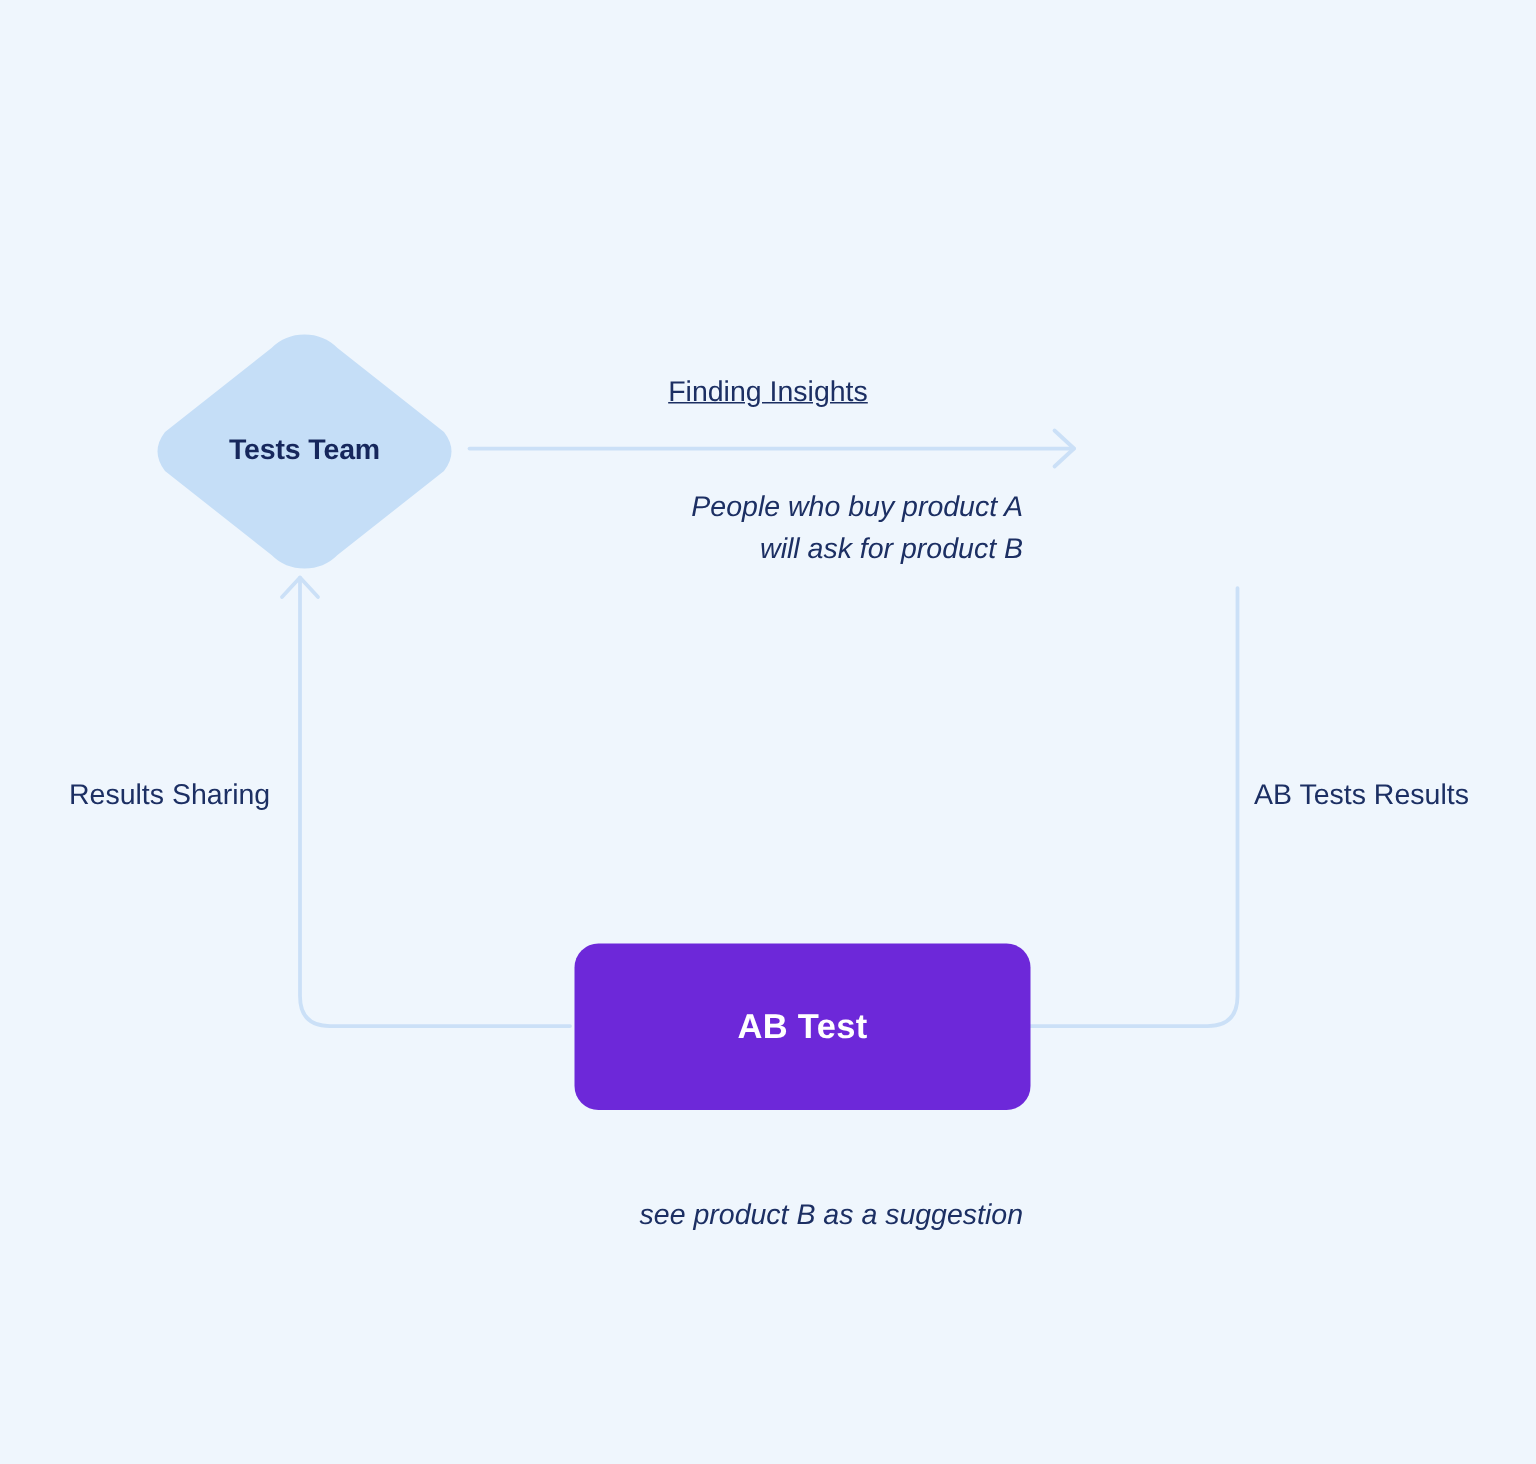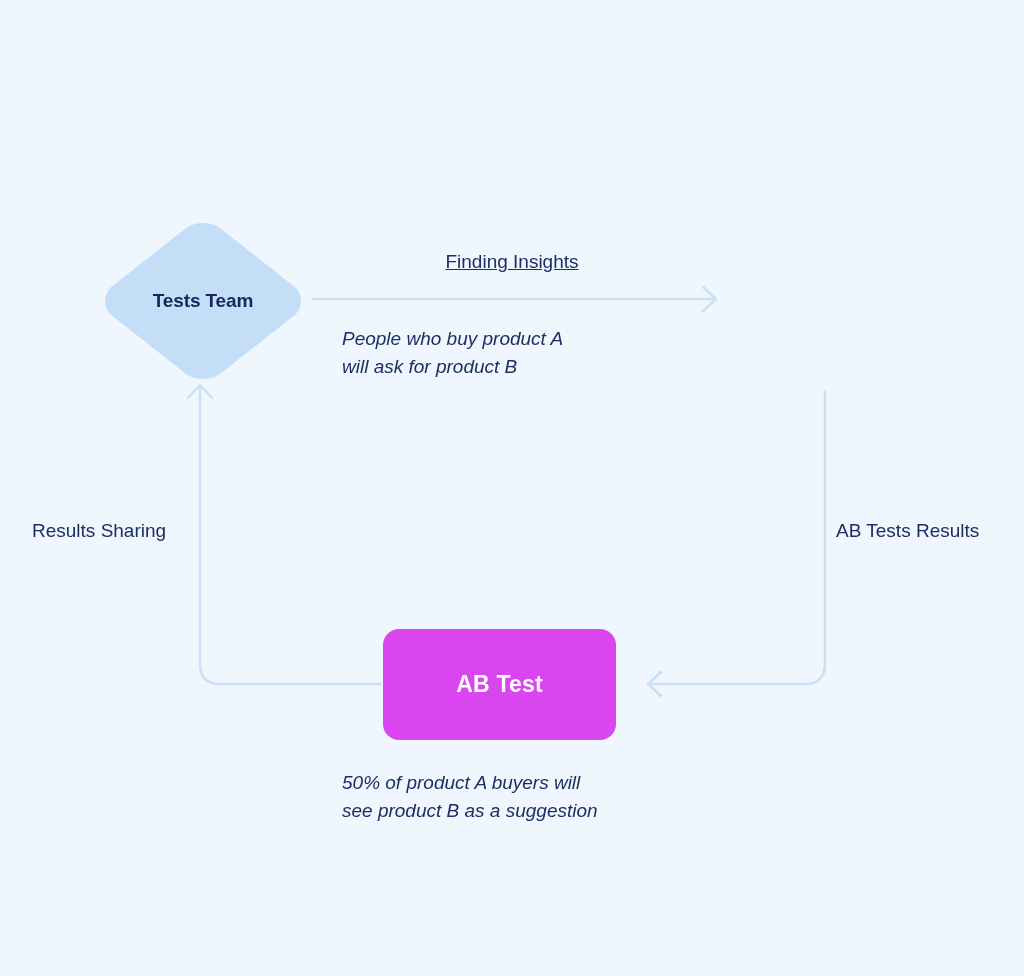--- a/index.html
+++ b/index.html
@@ -55,23 +55,23 @@
     line-height: 1.32;
     letter-spacing: -0.1px;
   }
 
   #node-sales  { left: 98px;  top: 220px; }
   #node-marketing { left: 721px; top: 220px; }
 
   #node-abtest {
     left: 383px;
     top: 629px;
-    width: 233px;
+    width: 304px;
     height: 111px;
-    background: #d946ef;
+    background: #6d28d9;
     border-radius: 16px;
   }
   #node-abtest .label {
     color: #ffffff;
     font-size: 23px;
     font-weight: bold;
     letter-spacing: 0.2px;
   }
 
   
@@ -83,28 +83,28 @@
     text-align: center;
     line-height: 1.35;
     white-space: nowrap;
   }
   .edge-sublabel {
     position: absolute;
     color: #1c2f63;
     font-size: 19px;
     font-style: italic;
     font-weight: normal;
-    text-align: left;
+    text-align: right;
     line-height: 1.45;
     white-space: nowrap;
   }
 
   #label-finding   { left: 342px; top: 249px; width: 340px; text-decoration: underline; }
   #sub-finding     { left: 342px; top: 325px; width: 340px; }
-  #label-results   { left: 32px;  top: 518px; text-align: right; }
+  #label-results   { left: 46px;  top: 518px; text-align: right; }
   #label-abplan    { left: 836px; top: 518px; }
   #sub-abtest      { left: 342px; top: 769px; width: 340px; }
 </style>
 </head>
 <body>
 
 <div id="canvas">
 
   <svg id="edges" viewBox="0 0 1024 976" xmlns="http://www.w3.org/2000/svg">
 
@@ -151,17 +151,17 @@
   <div class="edge-sublabel" id="sub-finding">
     <span>People who buy product A</span><br>
     <span>will ask for product B</span>
   </div>
 
   <div class="edge-label" id="label-results">Results Sharing</div>
 
   <div class="edge-label" id="label-abplan">AB Tests Results</div>
 
   <div class="edge-sublabel" id="sub-abtest">
-    <span>50% of product A buyers will</span><br>
+    <br>
     <span>see product B as a suggestion</span>
   </div>
 
 </div>
 
 </body></html>

